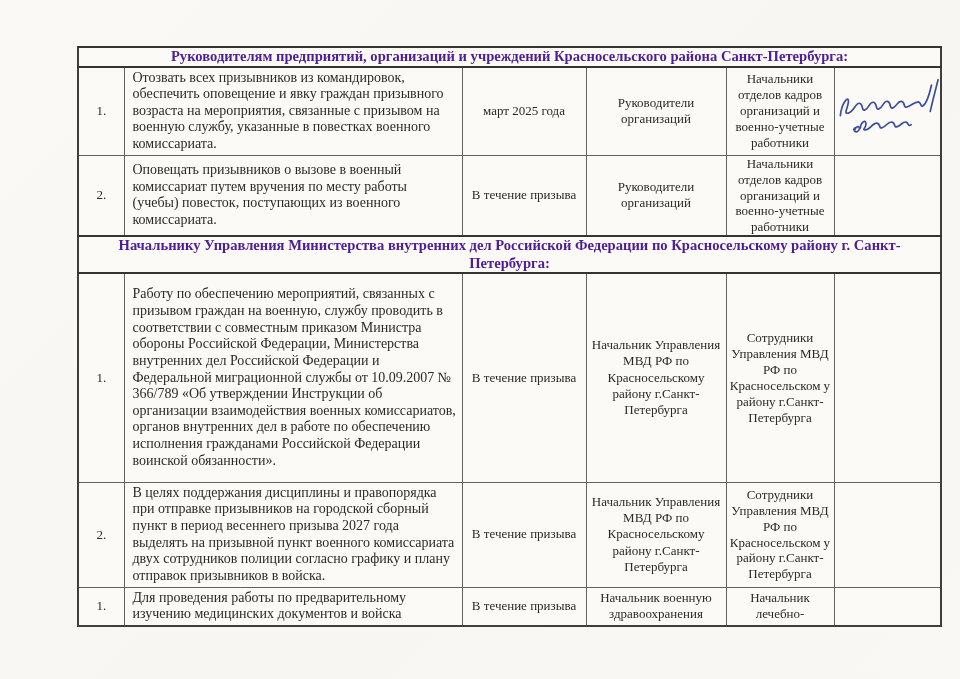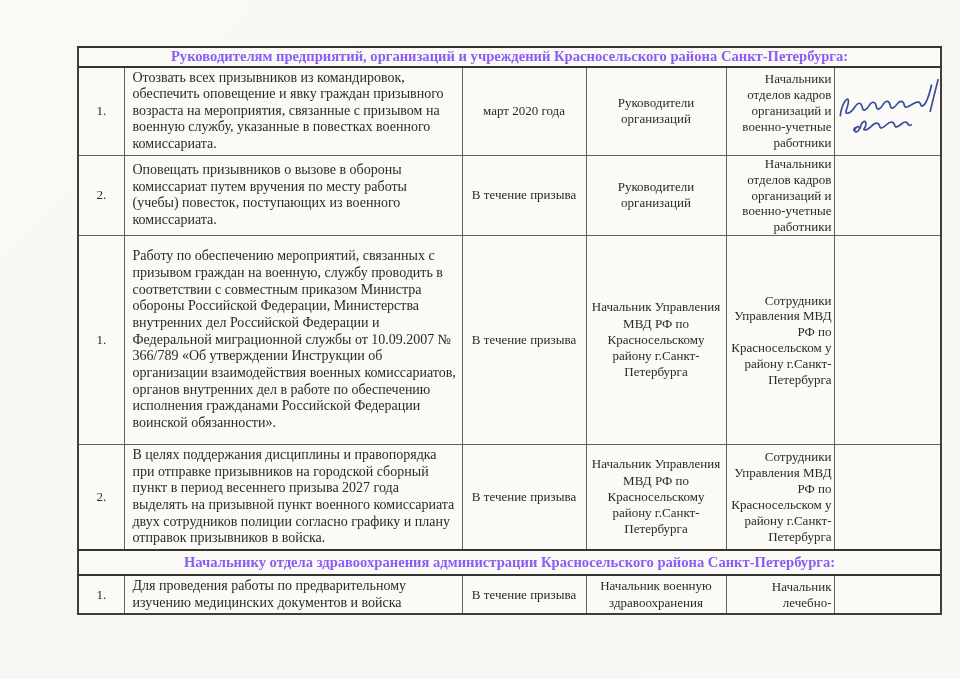--- a/index.html
+++ b/index.html
@@ -27,29 +27,29 @@
   }
   table.doc{border:2px solid #3f3e3a;}
   tr.sec td{
     border-top:2px solid #343430;
     border-bottom:2px solid #343430;
     font-weight:bold;
     text-align:center;
     font-size:14.6px;
     line-height:1.2;
     padding:0 14px;
-    color:#8b5cf6;
+    color:#4c1d95;
   }
   td.num{text-align:center;font-size:13px;}
   td.task{
     text-align:left;font-size:14px;line-height:1.19;
     padding:2px 5px 2px 8px;
   }
   td.mid{text-align:center;font-size:13px;line-height:1.25;padding:0 3px;}
-  td.part{text-align:right;font-size:13px;line-height:1.22;padding:0 2px;}
+  td.part{text-align:center;font-size:13px;line-height:1.22;padding:0 2px;}
   td.note{position:relative;padding:0;}
   .sig{
     position:absolute;left:-2px;top:8px;width:118px;height:66px;
     transform:rotate(-4deg);
   }
   .sig svg{width:100%;height:100%;}
 </style>
 </head>
 <body>
 
@@ -65,66 +65,66 @@
         <col style="width:107px">
     </colgroup>
 
     <tbody>
         <tr class="sec" style="height:17px">
       <td colspan="6">Руководителям предприятий, организаций и учреждений Красносельского района Санкт-Петербурга:</td>
     </tr>
     <tr style="height:85px">
       <td class="num">1.</td>
       <td class="task">Отозвать всех призывников из командировок, обеспечить оповещение и явку граждан призывного возраста на мероприятия, связанные с призывом на военную службу, указанные в повестках военного комиссариата.</td>
-      <td class="mid">март 2020 года</td>
+      <td class="mid">март 2025 года</td>
       <td class="mid">Руководители организаций</td>
       <td class="part">Начальники отделов кадров организаций и военно-учетные работники</td>
       <td class="note">
         <div class="sig">
           <svg viewBox="0 0 118 66" fill="none" xmlns="http://www.w3.org/2000/svg">
             <g stroke="#3c4d9d" stroke-width="1.7" stroke-linecap="round" fill="none">
               <path d="M7,36 C9,24 17,15 16,23 C15,29 10,35 15,34 C21,33 23,24 27,25 C31,26 28,33 32,32 C36,31 37,24 41,25 C45,26 42,33 46,32 C50,31 51,24 55,25 C59,26 56,33 60,32 C64,31 65,25 69,26 C73,27 70,33 74,32 C79,31 82,27 86,28"></path>
               <path d="M86,28 C89,29 87,33 90,32 C94,30 97,22 100,12"></path>
               <path d="M97,38 C100,28 104,16 107,7"></path>
               <path d="M26,50 C27,44 32,41 32,46 C32,50 27,52 31,52 C36,52 39,45 43,46 C47,47 44,52 48,51 C52,50 54,45 58,46 C62,47 59,52 63,51 C67,50 69,46 72,47 C75,48 73,52 77,50"></path>
               <path d="M20,52 C21,49 24,47 25,49 C26,51 23,54 21,53 C19,52 19,50 21,49"></path>
             </g>
           </svg>
         </div>
       </td>
     </tr>
     <tr style="height:78px">
       <td class="num">2.</td>
-      <td class="task">Оповещать призывников о вызове в обороны комиссариат путем вручения по месту работы (учебы) повесток, поступающих из военного комиссариата.</td>
+      <td class="task">Оповещать призывников о вызове в военный комиссариат путем вручения по месту работы (учебы) повесток, поступающих из военного комиссариата.</td>
       <td class="mid">В течение призыва</td>
       <td class="mid">Руководители организаций</td>
       <td class="part">Начальники отделов кадров организаций и военно-учетные работники</td>
       <td class="note"></td>
     </tr>
 
+    <tr class="sec" style="height:36px">
+      <td colspan="6">Начальнику Управления Министерства внутренних дел Российской Федерации по Красносельскому району г. Санкт-Петербурга:</td>
+    </tr>
     <tr style="height:209px">
       <td class="num">1.</td>
       <td class="task">Работу по обеспечению мероприятий, связанных с призывом граждан на военную, службу проводить в соответствии с совместным приказом Министра обороны Российской Федерации, Министерства внутренних дел Российской Федерации и Федеральной миграционной службы от 10.09.2007 № 366/789 «Об утверждении Инструкции об организации взаимодействия военных комиссариатов, органов внутренних дел в работе по обеспечению исполнения гражданами Российской Федерации воинской обязанности».</td>
       <td class="mid">В течение призыва</td>
       <td class="mid">Начальник Управления МВД РФ по Красносельскому району г.Санкт-Петербурга</td>
       <td class="part">Сотрудники Управления МВД РФ по Красносельском у району г.Санкт-Петербурга</td>
       <td class="note"></td>
     </tr>
     <tr style="height:105px">
       <td class="num">2.</td>
       <td class="task">В целях поддержания дисциплины и правопорядка при отправке призывников на городской сборный пункт в период весеннего призыва 2027 года выделять на призывной пункт военного комиссариата двух сотрудников полиции согласно графику и плану отправок призывников в войска.</td>
       <td class="mid">В течение призыва</td>
       <td class="mid">Начальник Управления МВД РФ по Красносельскому району г.Санкт-Петербурга</td>
       <td class="part">Сотрудники Управления МВД РФ по Красносельском у району г.Санкт-Петербурга</td>
       <td class="note"></td>
     </tr>
 
-    <tr class="sec" style="height:25px">
-      <td colspan="6">Начальнику отдела здравоохранения администрации Красносельского района Санкт-Петербурга:</td>
-    </tr>
     <tr style="height:37px">
       <td class="num">1.</td>
       <td class="task">Для проведения работы по предварительному изучению медицинских документов и войска</td>
       <td class="mid">В течение призыва</td>
       <td class="mid">Начальник военную здравоохранения</td>
       <td class="part">Начальник лечебно-</td>
       <td class="note"></td>
     </tr>
   </tbody>
     </table>

